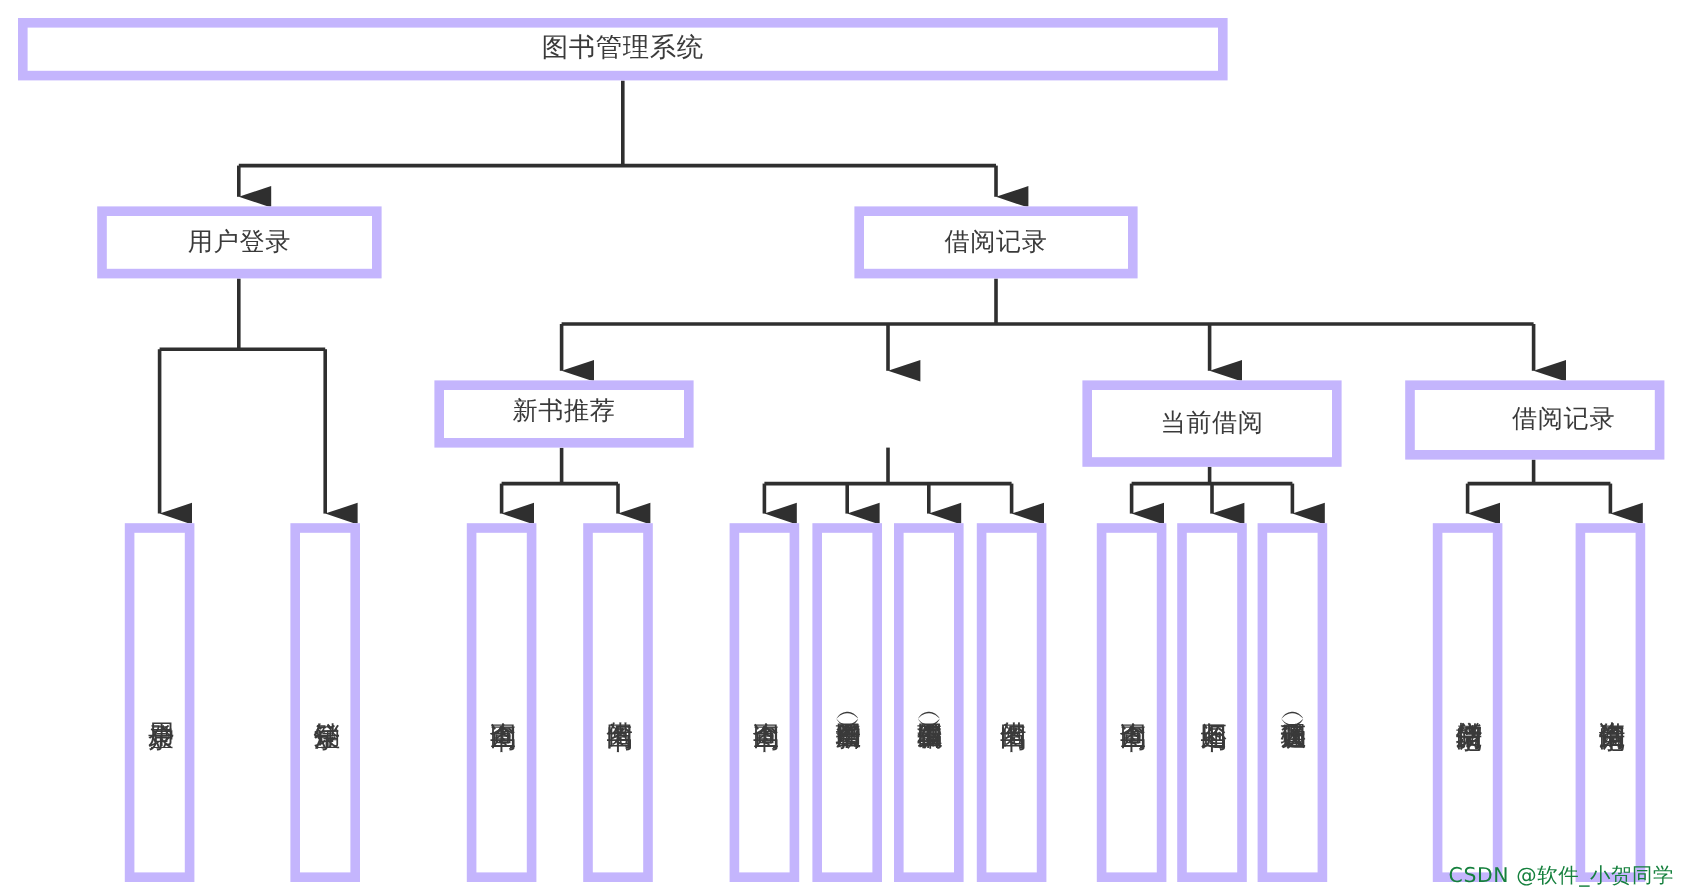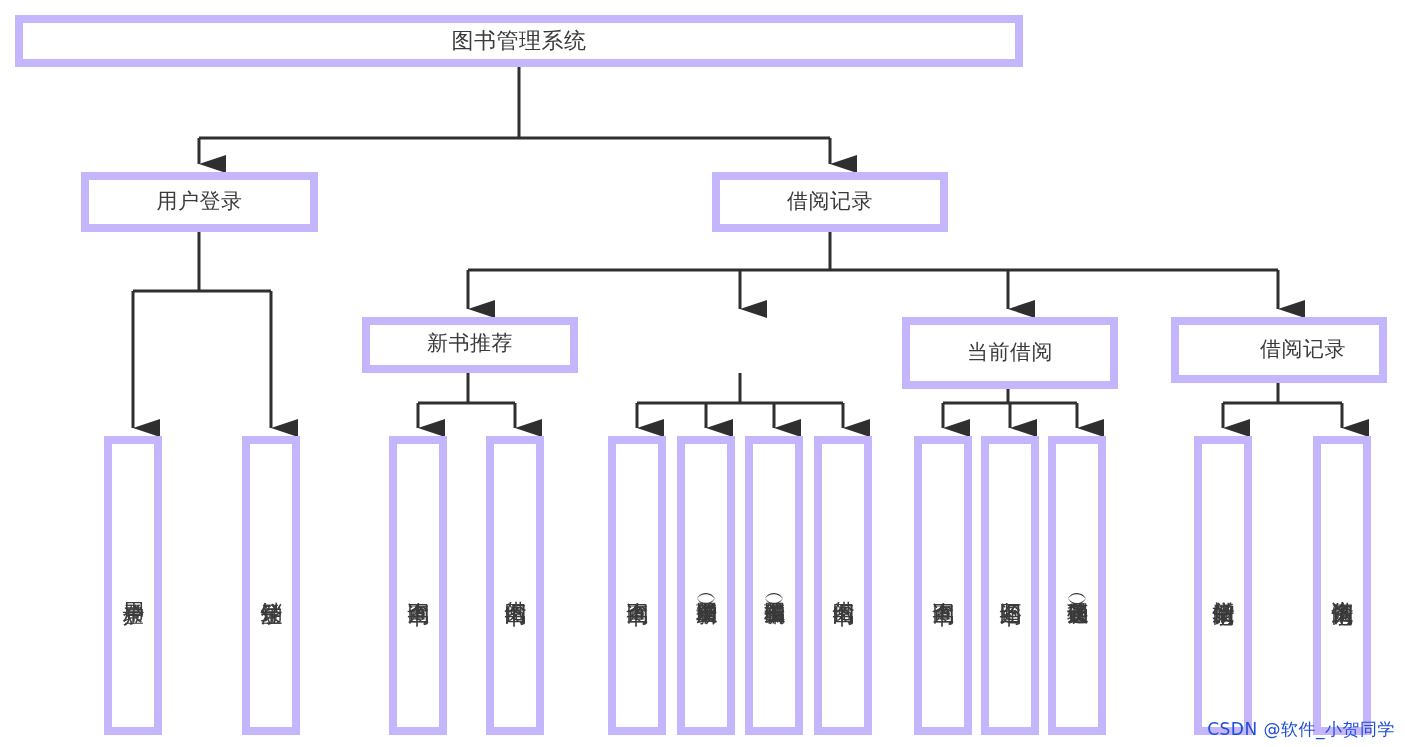--- a/index.html
+++ b/index.html
@@ -69,21 +69,21 @@
   .node.leaf.tight .node-label {
     font-size: 21px;
     line-height: 1.13;
     letter-spacing: 0px;
   }
   .watermark {
     position: absolute;
     right: 10px;
     bottom: 6px;
     font-size: 17px;
-    color: #1d4ed8;
+    color: #15803d;
     white-space: nowrap;
     letter-spacing: 0.5px;
   }
 </style>
 </head>
 <body>
 
 <div id="diagram-root">
 
   <svg id="edge-layer" viewBox="0 0 1405 747" xmlns="http://www.w3.org/2000/svg">

